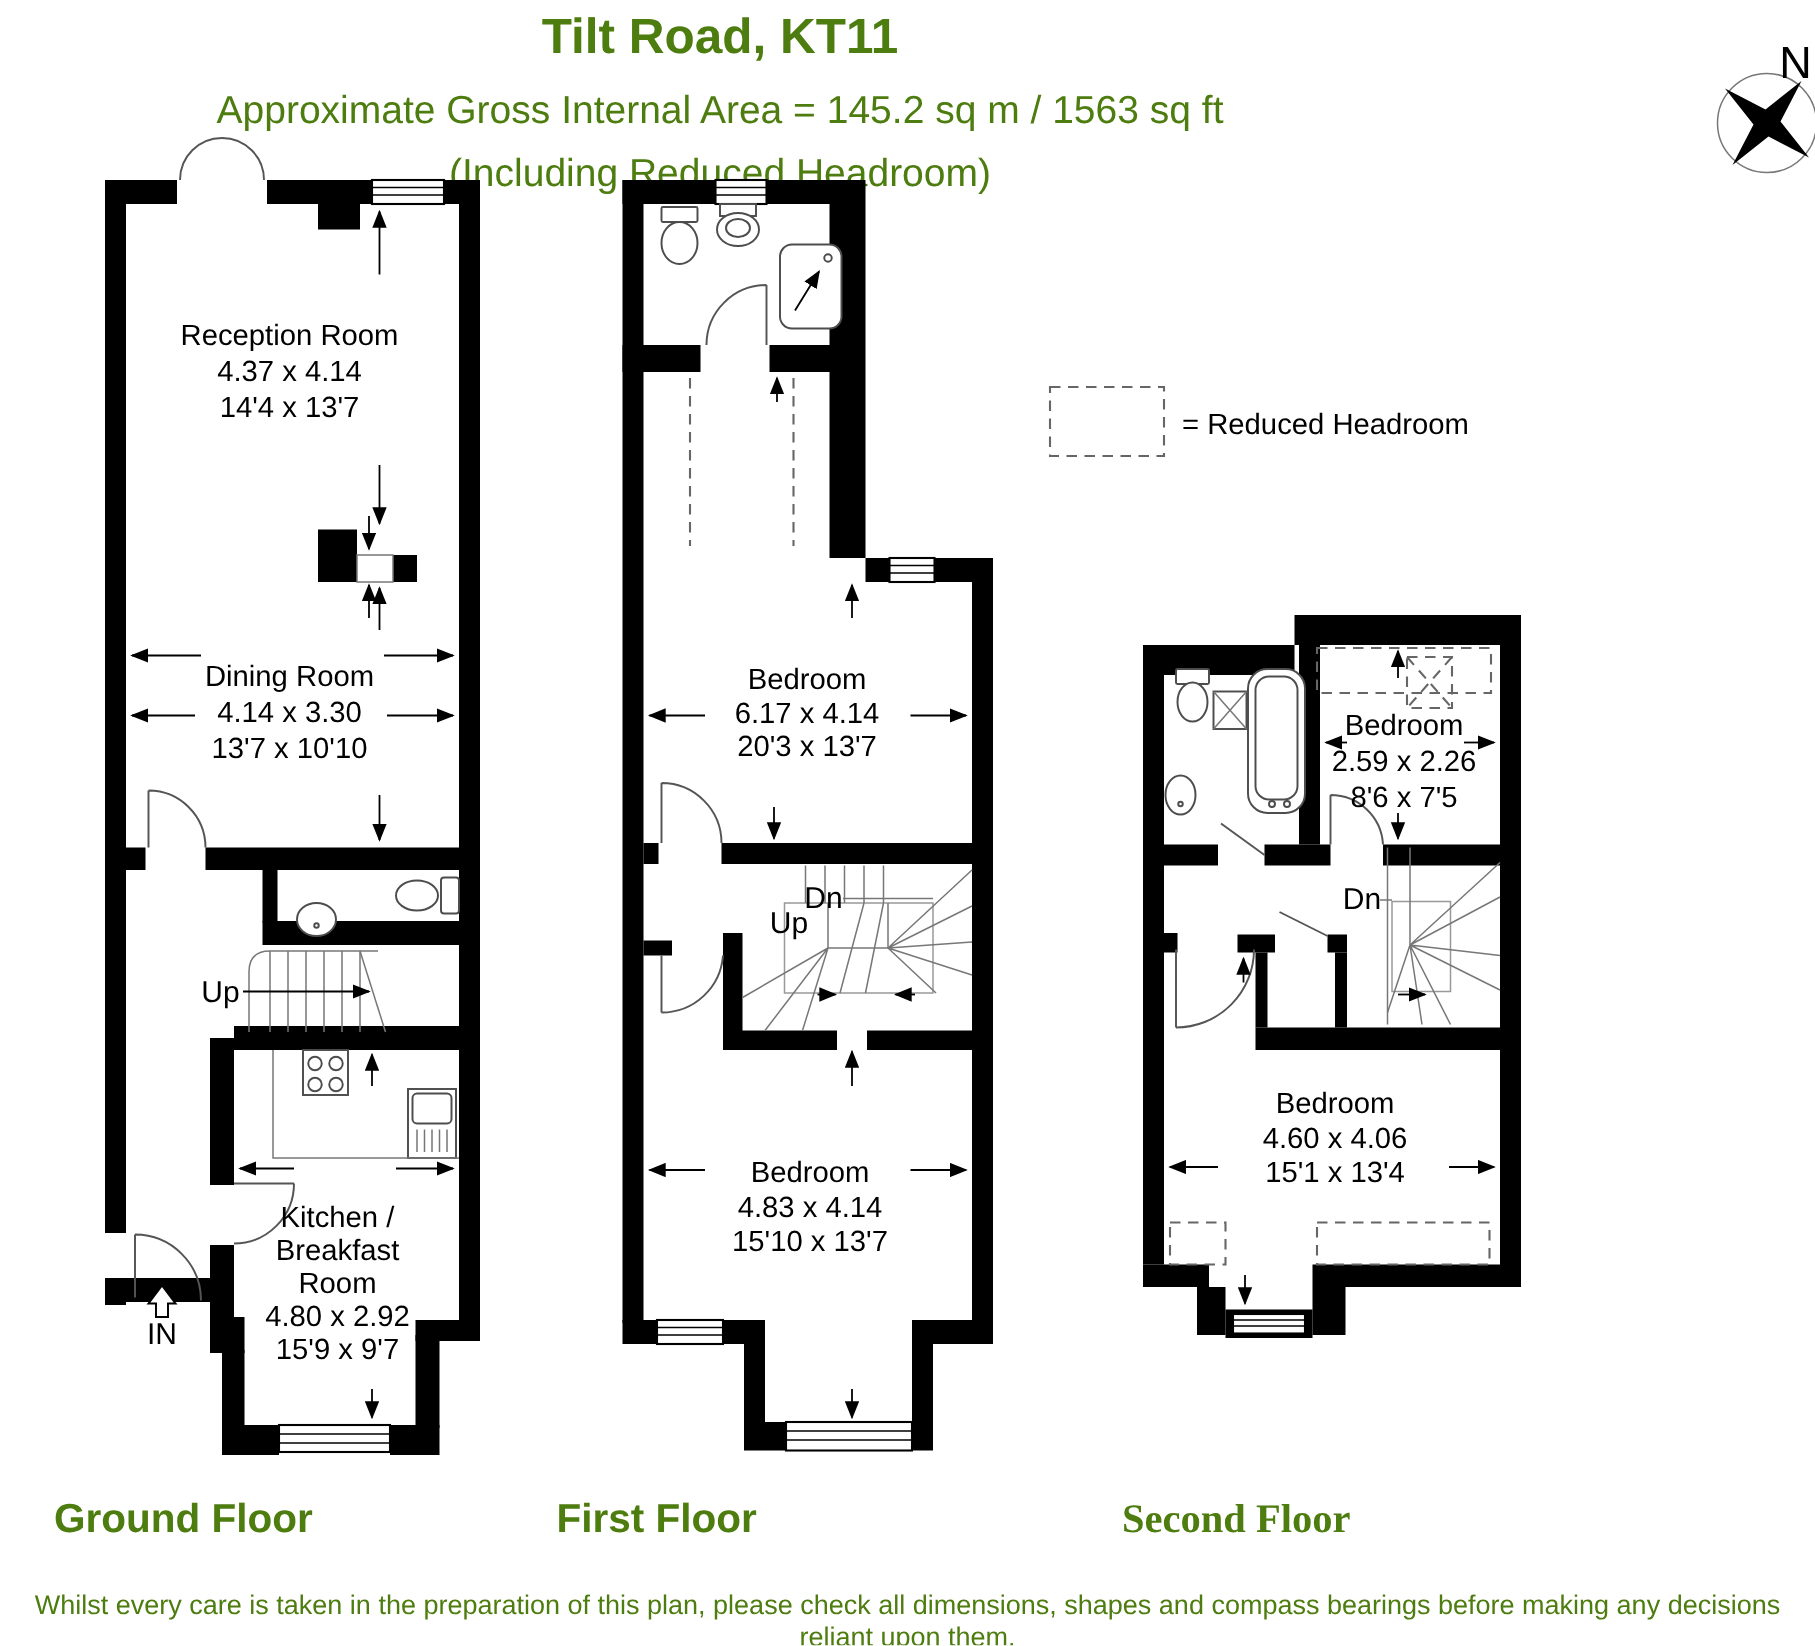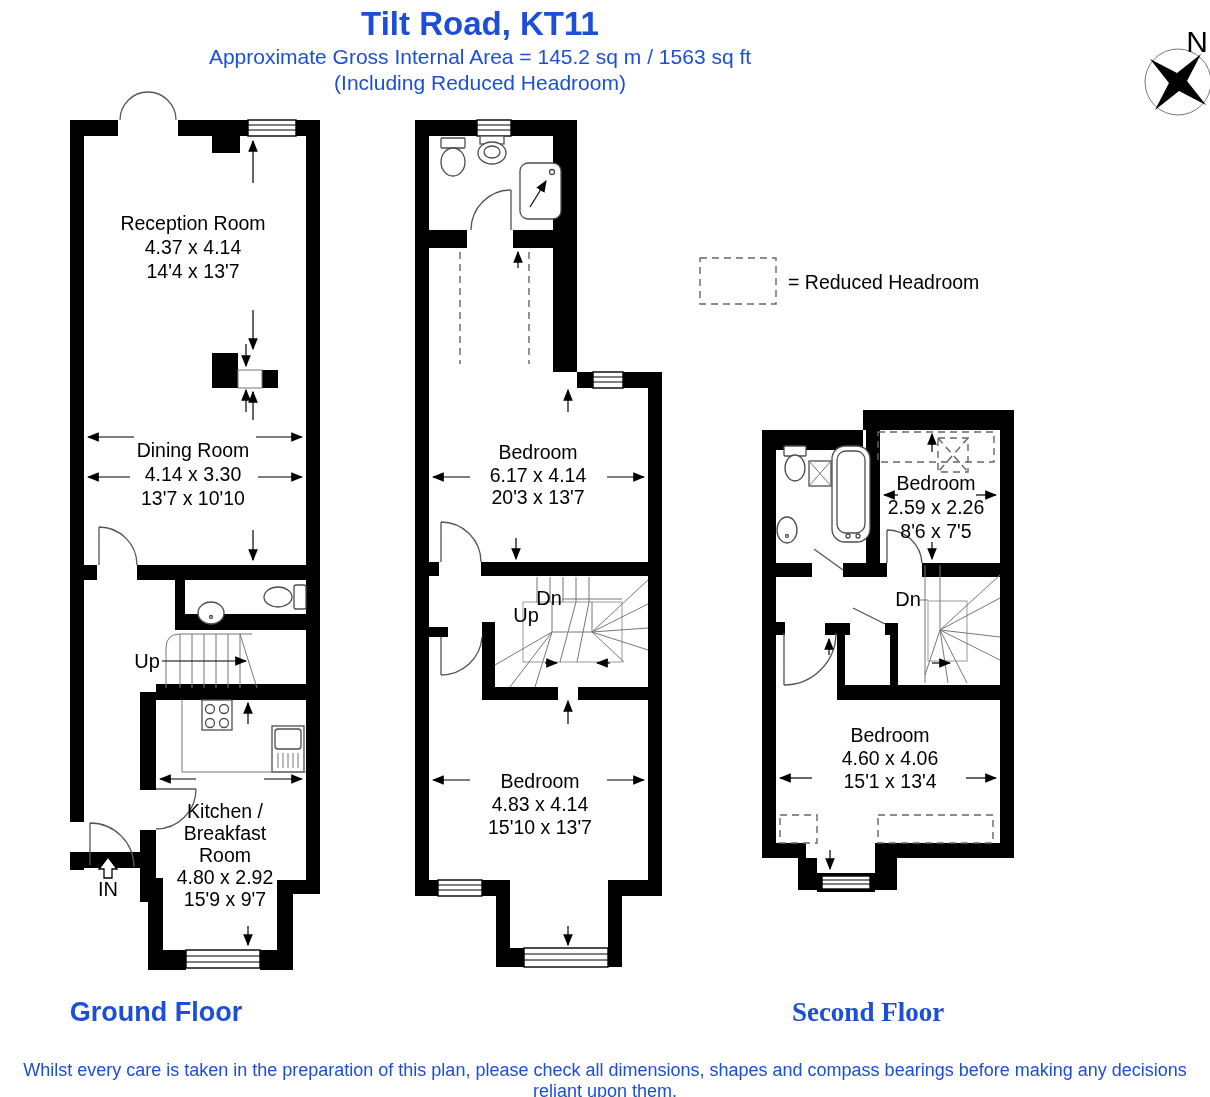--- a/index.html
+++ b/index.html
@@ -1,22 +1,22 @@
 <!DOCTYPE html>
 <html><head>
 <meta charset="utf-8">
 <style>
   html,body{margin:0;padding:0;background:#fff;}
   #page{position:relative;width:1210px;height:1097px;background:#fff;overflow:hidden;
-        font-family:"Liberation Sans",sans-serif;color:#1d4ed8;}
+        font-family:"Liberation Sans",sans-serif;color:#4d7c0f;}
   #plan-svg{position:absolute;left:0;top:0;}
   .hdr{position:absolute;left:90px;top:4px;width:780px;text-align:center;}
   .hdr h1{margin:0;font-size:33px;line-height:40px;font-weight:bold;}
-  .hdr p{margin:0;font-size:21px;line-height:26px;}
-  .floor-label{position:absolute;top:997px;width:240px;text-align:center;
+  .hdr p{margin:16px;font-size:26px;line-height:26px;}
+  .floor-label{position:absolute;top:997px;width:240px;
                font-size:27px;font-weight:bold;}
   #gf-label{left:36px;} #ff-label{left:371px;} #sf-label{left:748px;font-family:Liberation Serif, serif;}
   .disclaimer{position:absolute;left:0;right:0;top:1060px;text-align:center;font-size:18px;}
   svg text{font-family:"Liberation Sans",sans-serif;fill:#000;}
   .room-t{font-size:19.5px;text-anchor:middle;}
   .stair-t{font-size:20px;text-anchor:middle;}
   .legend-t{font-size:19.5px;}
   .n-t{font-size:30px;text-anchor:middle;}
   .wall{fill:#000;stroke:none;}
   .win{fill:#fff;stroke:#000;stroke-width:1.4;}
@@ -312,16 +312,17 @@
         <text class="room-t" x="936" y="538">8'6 x 7'5</text>
         <text class="room-t" x="890" y="742">Bedroom</text>
         <text class="room-t" x="890" y="765">4.60 x 4.06</text>
         <text class="room-t" x="890" y="788">15'1 x 13'4</text>
         <text class="stair-t" x="908" y="606">Dn</text>
       </g>
     </g>
   </svg>
 
   <div class="floor-label" id="gf-label">Ground Floor</div>
+  <div class="floor-label" id="ff-label">First Floor</div>
   <div class="floor-label" id="sf-label">Second Floor</div>
 
   <div class="disclaimer">Whilst every care is taken in the preparation of this plan, please check all dimensions, shapes and compass bearings before making any decisions reliant upon them.</div>
 </div>
 
 </body></html>

